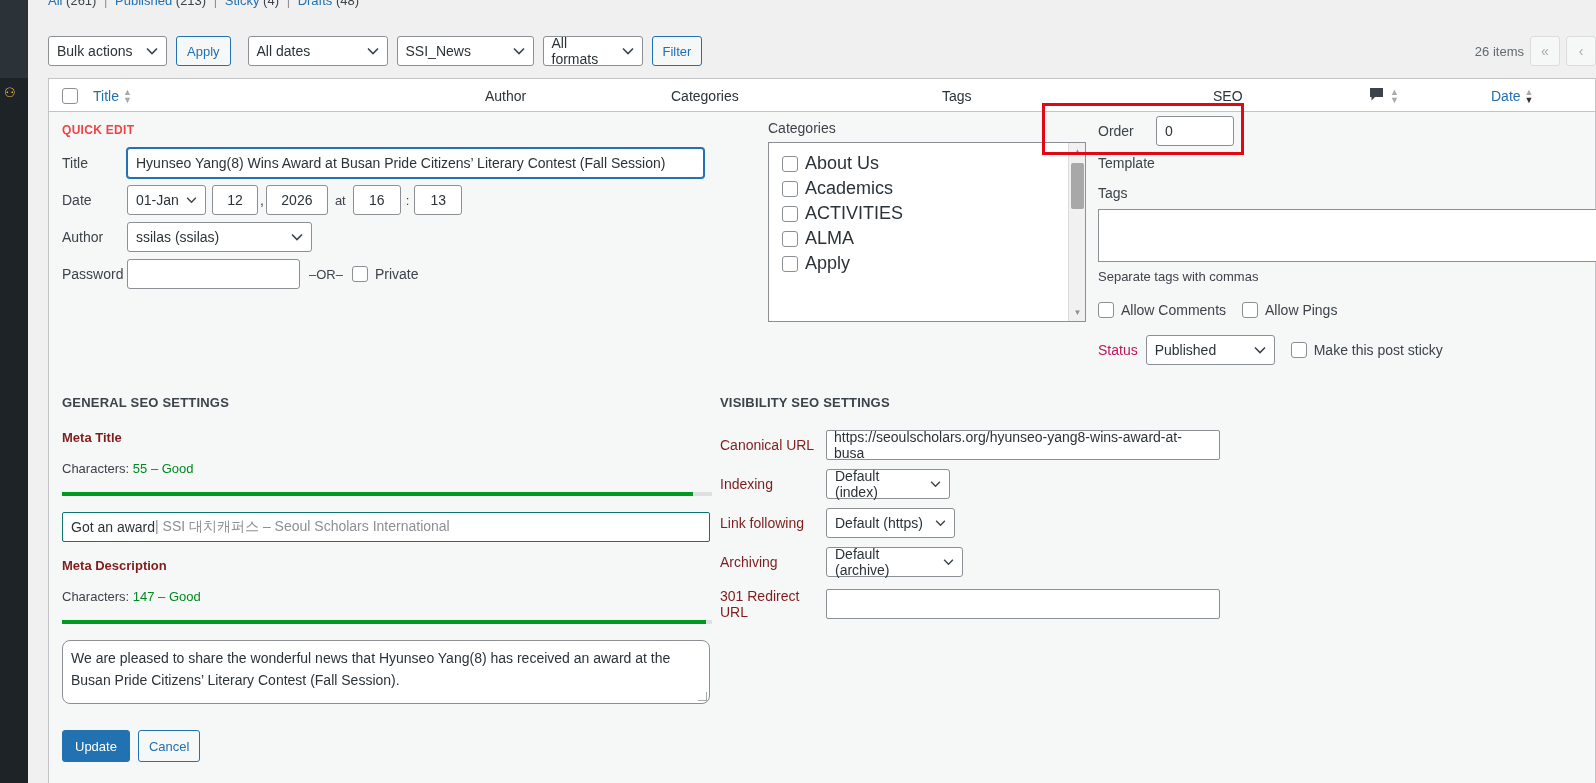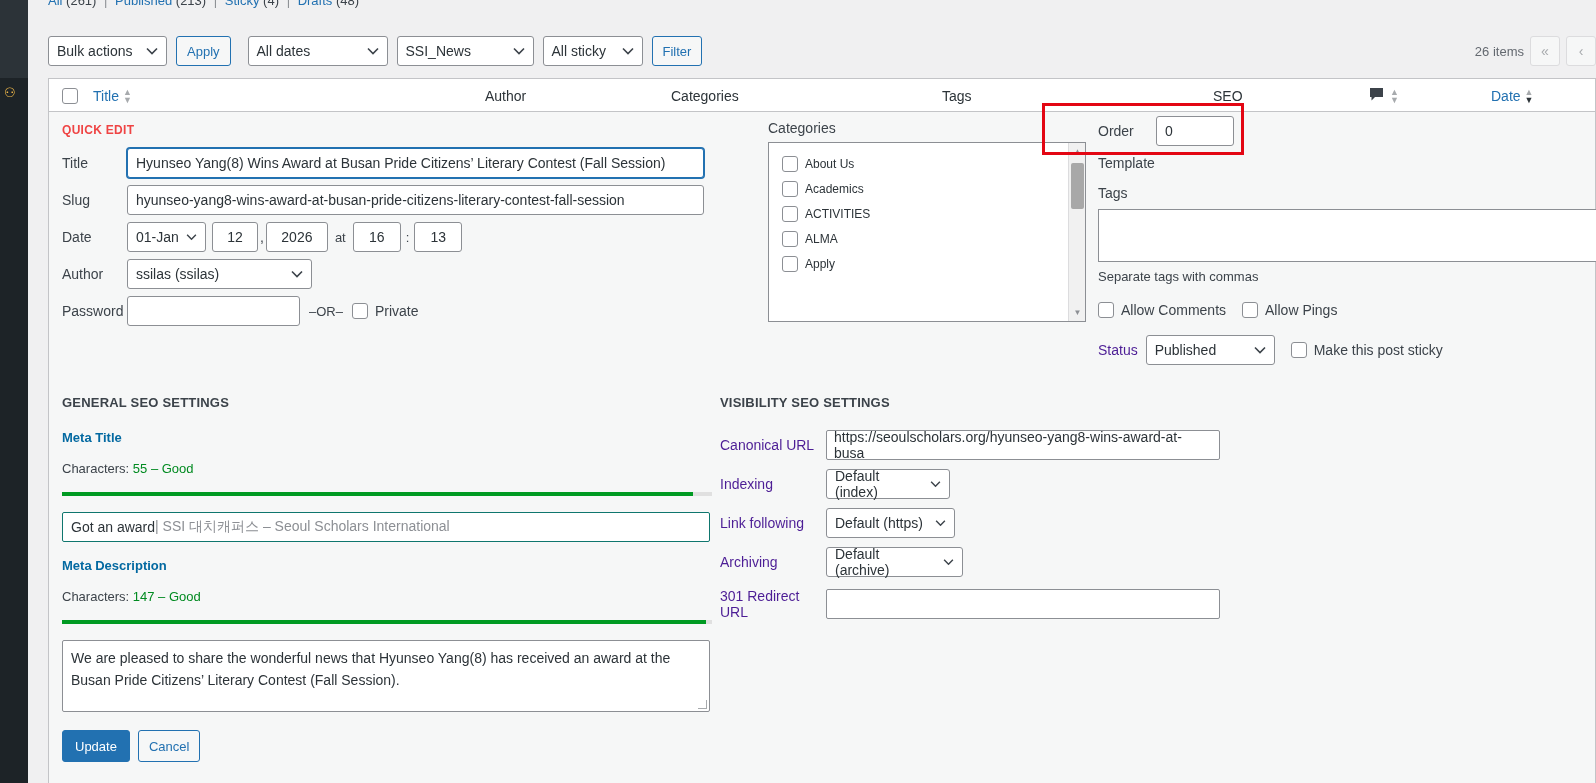--- a/index.html
+++ b/index.html
@@ -80,21 +80,21 @@
     display:flex; align-items:center;
   }
   .txt.focus { border:1px solid #2271b1; box-shadow:0 0 0 1px #2271b1; }
 
   
   .cats-wrap { position:absolute; left:719px; top:120px; width:318px; }
   .cats-title { font-size:14px; color:#3c434a; margin-bottom:6px; }
   .cats-box { width:318px; height:180px; border:1px solid #8c8f94; background:#fff;
               position:relative; overflow:hidden; }
   .cats-list { padding:8px 0 0 13px; }
-  .cat-item { display:flex; align-items:center; gap:7px; height:25px; font-size:12px; color:#2c3338; }
+  .cat-item { display:flex; align-items:center; gap:7px; height:25px; font-size:18px; color:#2c3338; }
   .cat-cb { width:16px; height:16px; border:1px solid #8c8f94; border-radius:3px; background:#fff; flex:none; }
   .cats-scroll { position:absolute; right:0; top:0; width:17px; height:178px; background:#f1f1f1; border-left:1px solid #dcdcde; }
   .sb-arrow { width:17px; height:17px; display:flex; align-items:center; justify-content:center;
               font-size:8px; color:#8c8f94; background:#f1f1f1; }
   .sb-thumb { position:absolute; left:2px; top:20px; width:13px; height:46px; background:#a8a8a8; border-radius:2px; }
 
   
   .qe-right { position:absolute; left:1049px; top:112px; width:560px; }
   .rr { display:flex; align-items:center; margin-bottom:6px; }
   .rr-label { width:58px; font-size:14px; color:#3c434a; flex:none; }
@@ -102,35 +102,35 @@
   .inline-cb { display:flex; align-items:center; gap:7px; font-size:14px; color:#3c434a; }
 
   
   .redbox { position:absolute; left:1042px; top:103px; width:202px; height:52px;
             border:3px solid #e30613; pointer-events:none; z-index:30; }
 
   
   .seo-left { position:absolute; left:61px; top:395px; width:650px; }
   .seo-right { position:absolute; left:719px; top:395px; width:520px; }
   .seo-head { font-size:13px; font-weight:bold; color:#3c434a; letter-spacing:.2px; margin-bottom:20px; }
-  .seo-sub { font-size:13px; font-weight:bold; color:#0369a1; margin-bottom:16px; }
+  .seo-sub { font-size:13px; font-weight:bold; color:#7f1d1d; margin-bottom:16px; }
   .chars { font-size:13px; color:#3c434a; margin-bottom:16px; }
   .chars b { color:#008a20; font-weight:normal; }
   .progress { height:4px; width:650px; background:#e0e0e0; margin-bottom:16px; position:relative; }
   .progress > i { display:block; height:4px; background:#009a22; }
   .seo-input { width:648px; height:30px; border:1px solid #0f766e; border-radius:2px; background:#fff;
                display:flex; align-items:center; padding:0 8px; font-size:14px; }
   .seo-input .typed { color:#2c3338; }
   .seo-input .tmpl { color:#8c8f94; }
-  .seo-ta { width:648px; height:72px; border:1px solid #8c8f94; border-radius:2px; background:#fff;
+  .seo-ta { width:648px; height:64px; border:1px solid #8c8f94; border-radius:8px; background:#fff;
             padding:6px 8px; font-size:14px; color:#2c3338; line-height:22px; position:relative; }
   .seo-ta::after { content:""; position:absolute; right:2px; bottom:2px; width:8px; height:8px;
                    border-right:1px solid #a7aaad; border-bottom:1px solid #a7aaad; }
   .vr { display:flex; align-items:center; margin-bottom:9px; }
-  .vr-label { width:106px; font-size:14px; color:#4c1d95; flex:none; }
+  .vr-label { width:106px; font-size:14px; color:#7f1d1d; flex:none; }
 
   .btn-row { position:absolute; left:61px; top:730px; display:flex; align-items:center; gap:8px; }
 
   .chev-svg { display:block; }
 </style>
 </head>
 <body>
 <div id="root">
 
 <div class="adminmenu-top"></div>
@@ -174,21 +174,21 @@
   </div>
   <div class="wp-select" style="width:137px;margin-right:9px;">
     <span>SSI_News</span>
     <span class="chev">
       <svg class="chev-svg" width="12" height="8" viewBox="0 0 12 8">
             <path d="M1 1.5L6 6.5L11 1.5" stroke="#3c434a" stroke-width="1.6" fill="none"></path>
           </svg>
     </span>
   </div>
   <div class="wp-select" style="width:100px;margin-right:9px;">
-    <span>All sticky</span>
+    <span>All formats</span>
     <span class="chev">
       <svg class="chev-svg" width="12" height="8" viewBox="0 0 12 8">
             <path d="M1 1.5L6 6.5L11 1.5" stroke="#3c434a" stroke-width="1.6" fill="none"></path>
           </svg>
     </span>
   </div>
   <div class="btn-secondary">
     <span>Filter</span>
   </div>
 </div>
@@ -246,24 +246,20 @@
   </div>
 </div>
 
 <div class="quickedit">
   <div class="qe-legend">QUICK EDIT</div>
 
   <div class="qe-left">
     <div class="qe-row">
       <span class="qe-label">Title</span>
       <span class="txt focus" style="width:577px;">Hyunseo Yang(8) Wins Award at Busan Pride Citizens’ Literary Contest (Fall Session)</span>
-    </div>
-    <div class="qe-row">
-      <span class="qe-label">Slug</span>
-      <span class="txt" style="width:577px;">hyunseo-yang8-wins-award-at-busan-pride-citizens-literary-contest-fall-session</span>
     </div>
     <div class="qe-row">
       <span class="qe-label">Date</span>
       <span class="wp-select" style="width:79px;">
         <span>01-Jan</span>
         <span class="chev">
           <svg class="chev-svg" width="11" height="7" viewBox="0 0 12 8">
                 <path d="M1 1.5L6 6.5L11 1.5" stroke="#3c434a" stroke-width="1.6" fill="none"></path>
               </svg>
         </span>
@@ -346,21 +342,21 @@
       <span class="inline-cb">
         <span class="cb-box"></span>
         <span>Allow Comments</span>
       </span>
       <span class="inline-cb">
         <span class="cb-box"></span>
         <span>Allow Pings</span>
       </span>
     </div>
     <div style="display:flex;align-items:center;">
-      <span style="font-size:14px;color:#4c1d95;margin-right:8px;">Status</span>
+      <span style="font-size:14px;color:#be185d;margin-right:8px;">Status</span>
       <span class="wp-select" style="width:129px;margin-right:16px;">
         <span>Published</span>
         <span class="chev">
           <svg class="chev-svg" width="12" height="8" viewBox="0 0 12 8">
                 <path d="M1 1.5L6 6.5L11 1.5" stroke="#3c434a" stroke-width="1.6" fill="none"></path>
               </svg>
         </span>
       </span>
       <span class="inline-cb">
         <span class="cb-box"></span>

